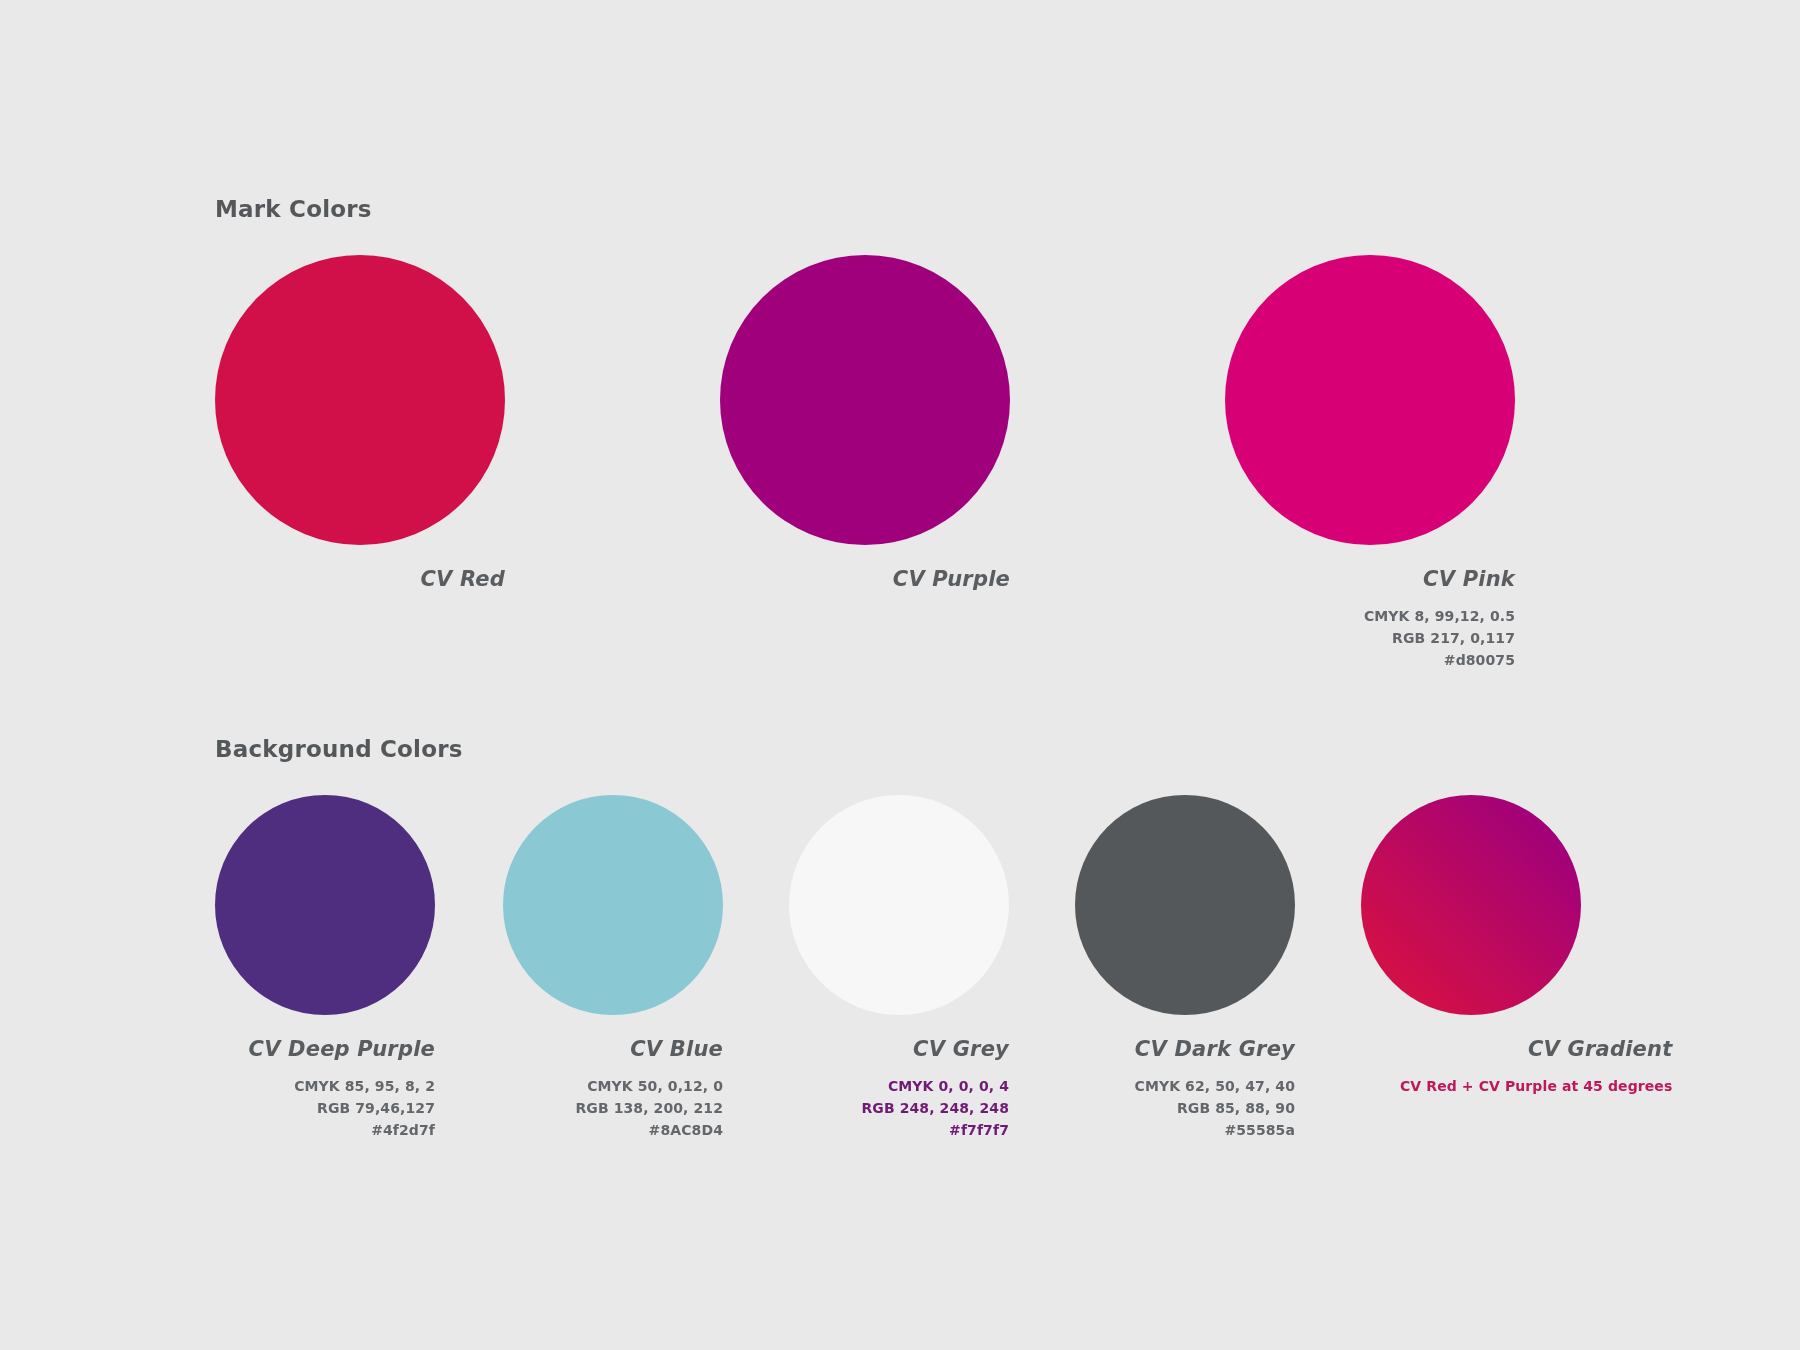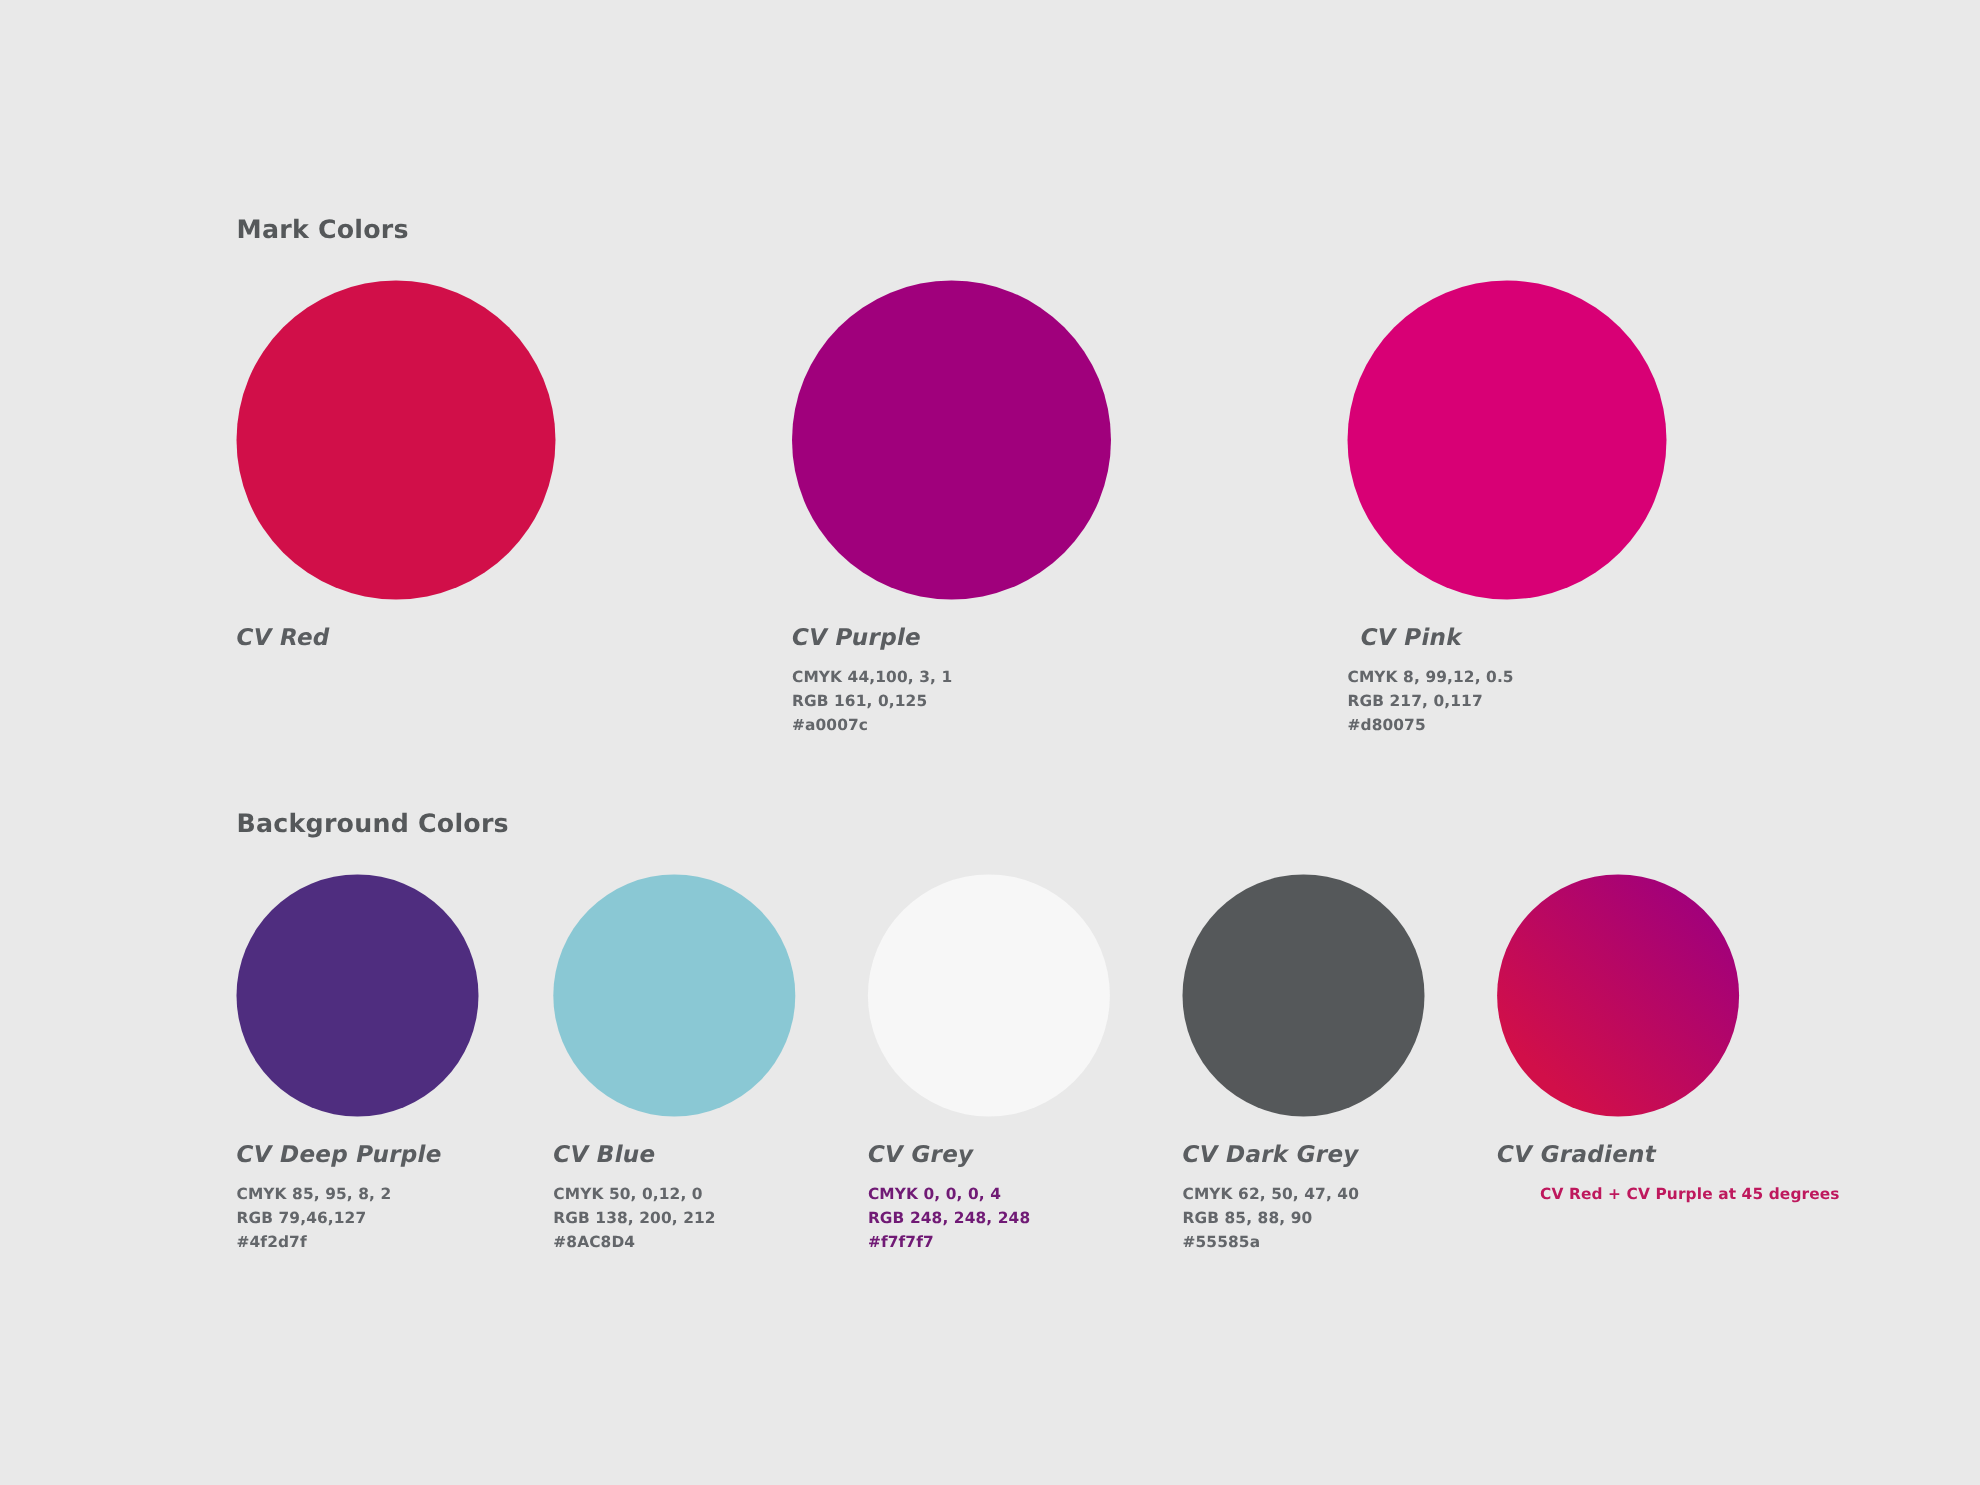--- a/index.html
+++ b/index.html
@@ -2,21 +2,21 @@
 <html><head>
 <meta charset="utf-8">
 <style>
   * { margin:0; padding:0; box-sizing:border-box; }
   html, body {
     width:1800px; height:1350px;
     background:#e9e9e9;
     font-family:"DejaVu Sans", sans-serif;
     overflow:hidden;
   }
-  .page { position:relative; width:1800px; height:958px; }
+  .page { position:relative; width:1800px; height:958px;text-align:right; }
 
   .section-title {
     position:absolute;
     font-family:"DejaVu Sans", sans-serif;
     font-weight:bold;
     font-size:23px;
     letter-spacing:0.2px;
     color:#55585a;
   }
   #mark-colors-title { left:215px; top:196px; }
@@ -72,25 +72,20 @@
   <div class="section-title" id="mark-colors-title" style="color: rgb(85, 88, 90);">Mark Colors</div>
 
   <div class="swatch row-mark" id="swatch-cv-red">
     <span class="disc" style="background-color: rgb(209, 15, 73);"></span>
     <div class="name" style="color: rgb(90, 93, 96);">CV Red</div>
   </div>
 
   <div class="swatch row-mark" id="swatch-cv-purple">
     <span class="disc" style="background-color: rgb(160, 0, 124);"></span>
     <div class="name" style="color: rgb(90, 93, 96);">CV Purple</div>
-    <div class="spec" style="color: rgb(99, 102, 106);">
-      <div>CMYK 44,100, 3, 1</div>
-      <div>RGB 161, 0,125</div>
-      <div>#a0007c</div>
-    </div>
   </div>
 
   <div class="swatch row-mark" id="swatch-cv-pink">
     <span class="disc" style="background-color: rgb(216, 0, 117);"></span>
     <div class="name" style="color: rgb(90, 93, 96); margin-left: 12px;">CV Pink</div>
     <div class="spec" style="color: rgb(99, 102, 106);">
       <div>CMYK 8, 99,12, 0.5</div>
       <div>RGB 217, 0,117</div>
       <div>#d80075</div>
     </div>

